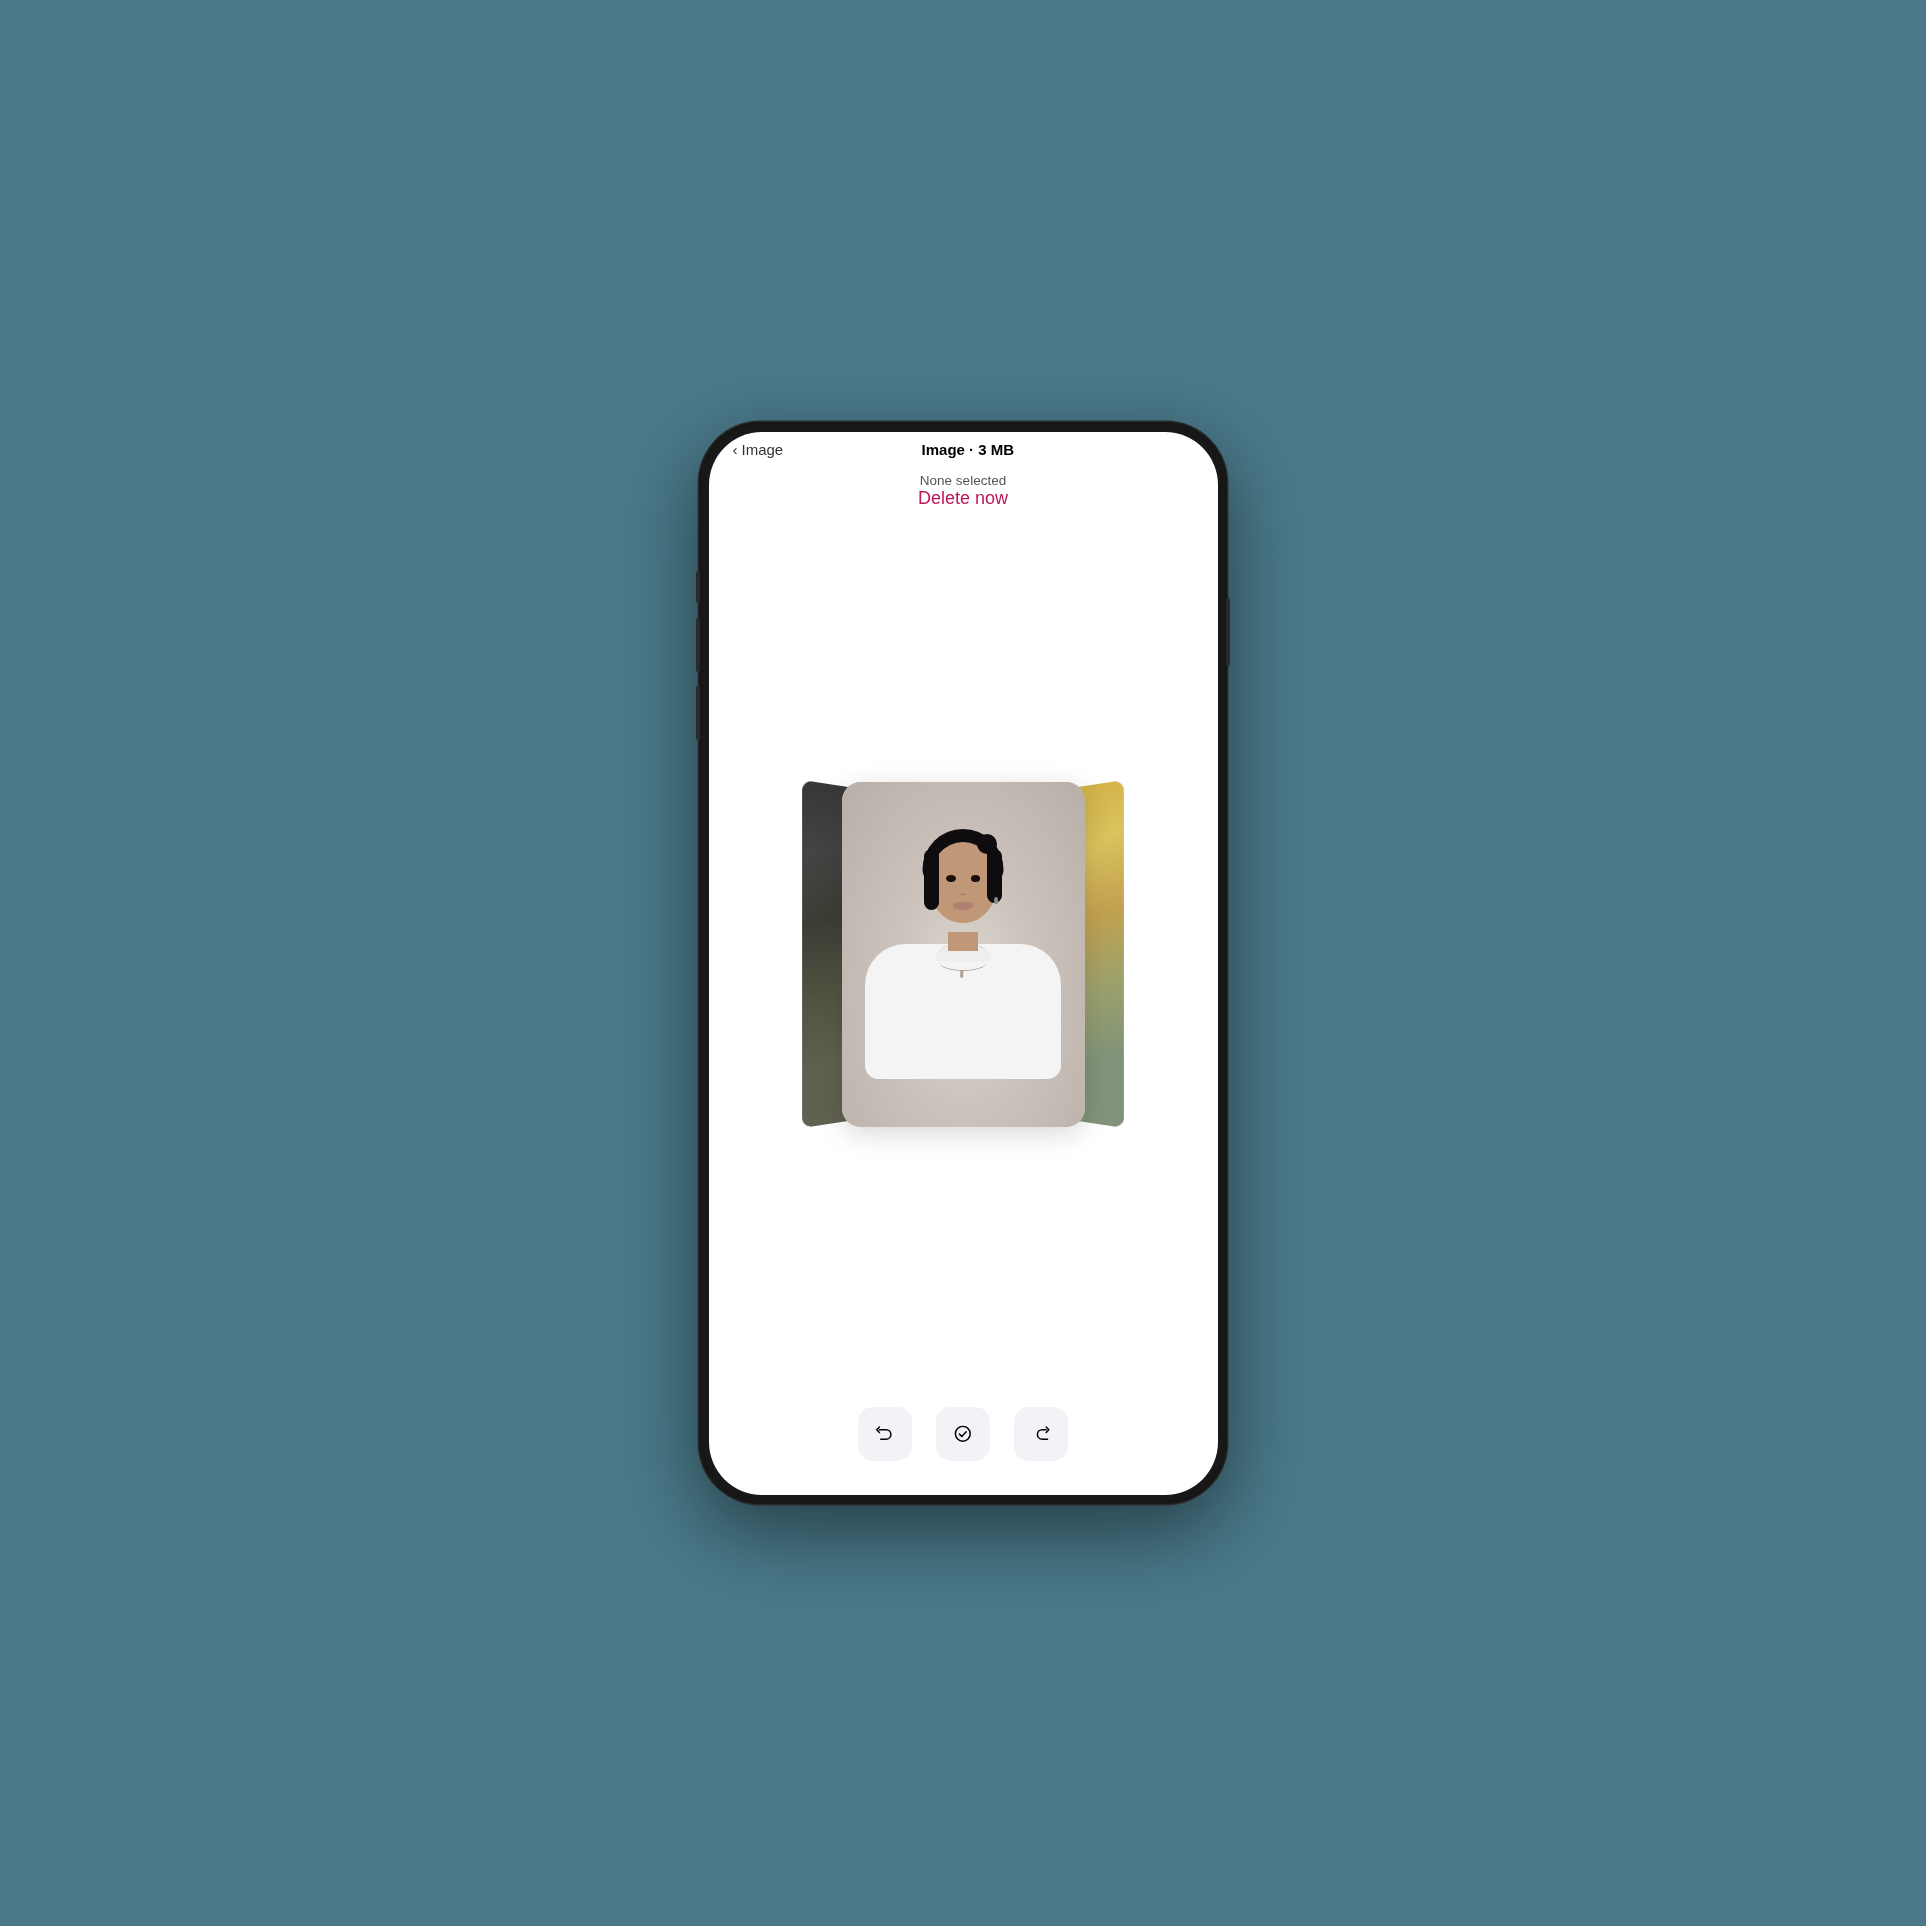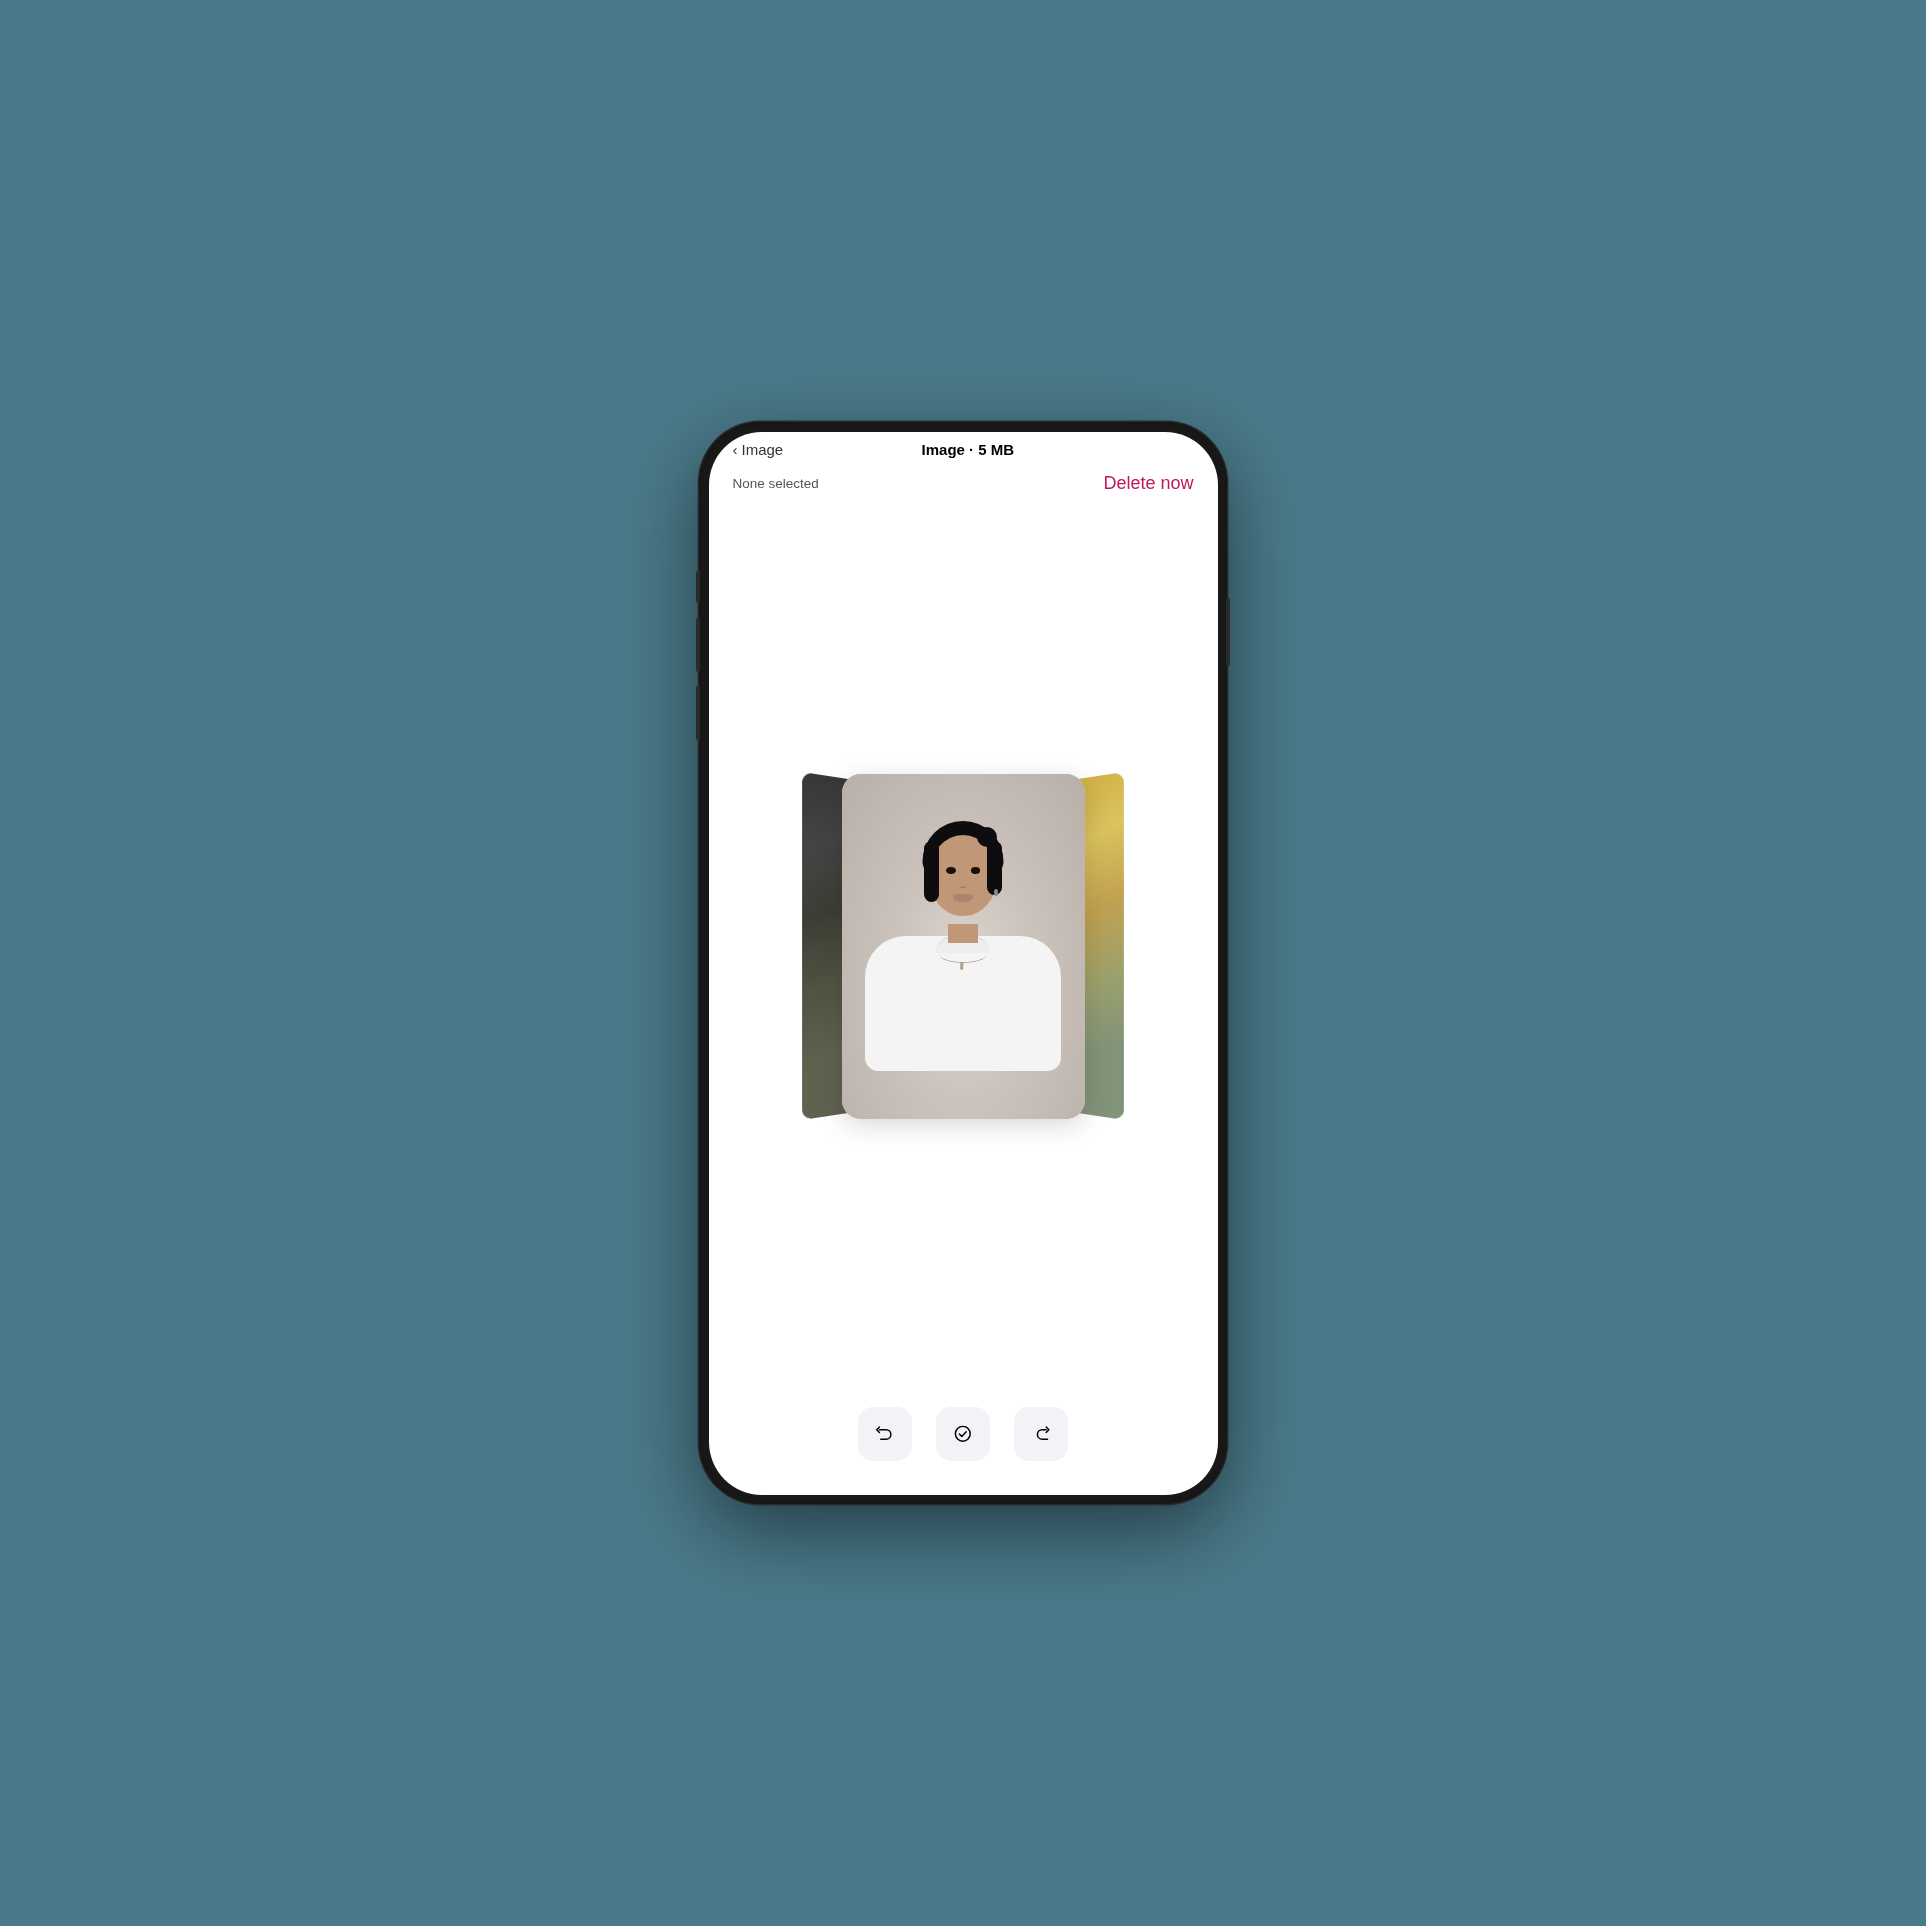--- a/index.html
+++ b/index.html
@@ -157,20 +157,21 @@
       margin-left: -41px;
     }
 
     
     .selection-bar {
       display: flex;
       align-items: center;
       justify-content: space-between;
       padding: 5.4px 24px 13.5px;
       flex-shrink: 0;
+      flex-direction: column;
     }
 
     .none-selected-text {
       font-size: 13.5px;
       color: #555;
     }
 
     .delete-now-text {
       font-size: 18px;
       color: #be185d;
@@ -325,21 +326,21 @@
   <div class="phone-btn-left-3"></div>
 
   <div class="phone-inner">
 
 
     <div class="nav-bar">
       <div class="back-btn">
         <span class="back-chevron">‹</span>
         <span class="back-label">Image</span>
       </div>
-      <span class="nav-title">Image · 5 MB</span>
+      <span class="nav-title">Image · 3 MB</span>
     </div>
 
     <div class="selection-bar">
       <span class="none-selected-text">None selected</span>
       <span class="delete-now-text">Delete now</span>
     </div>
 
     <div class="content-area">
       <div class="image-stack">
 

